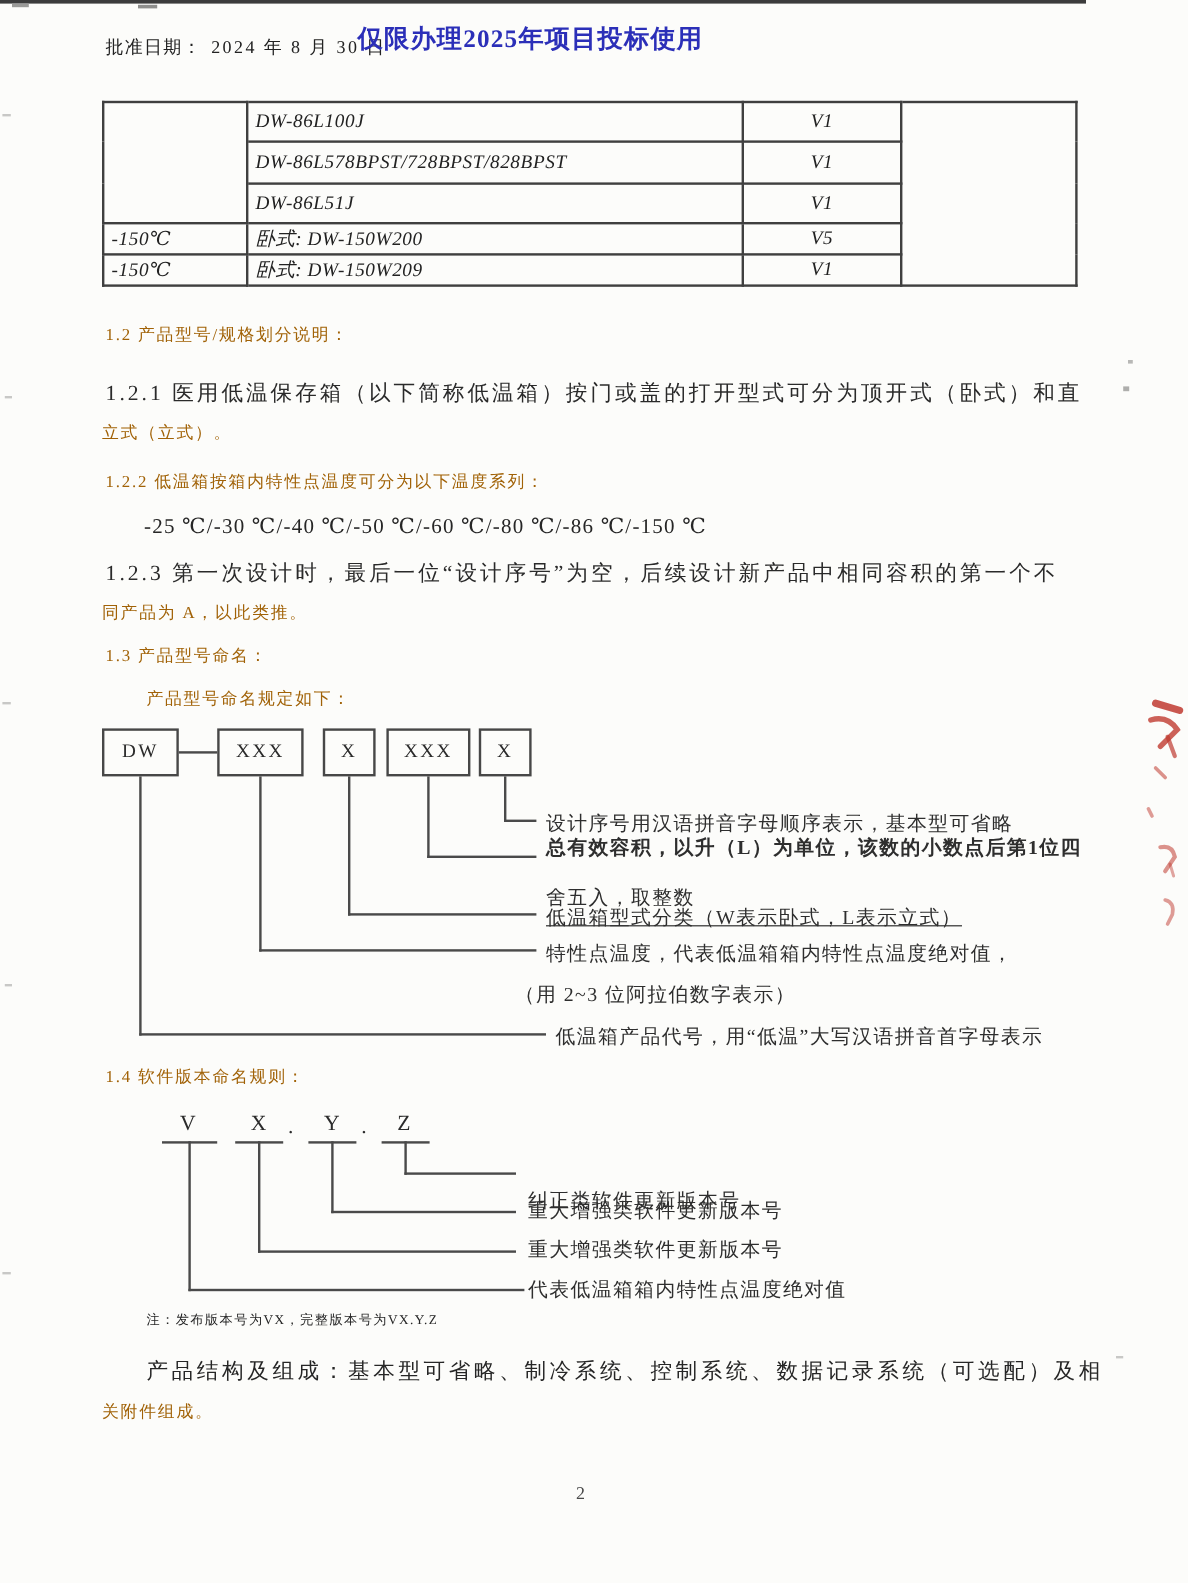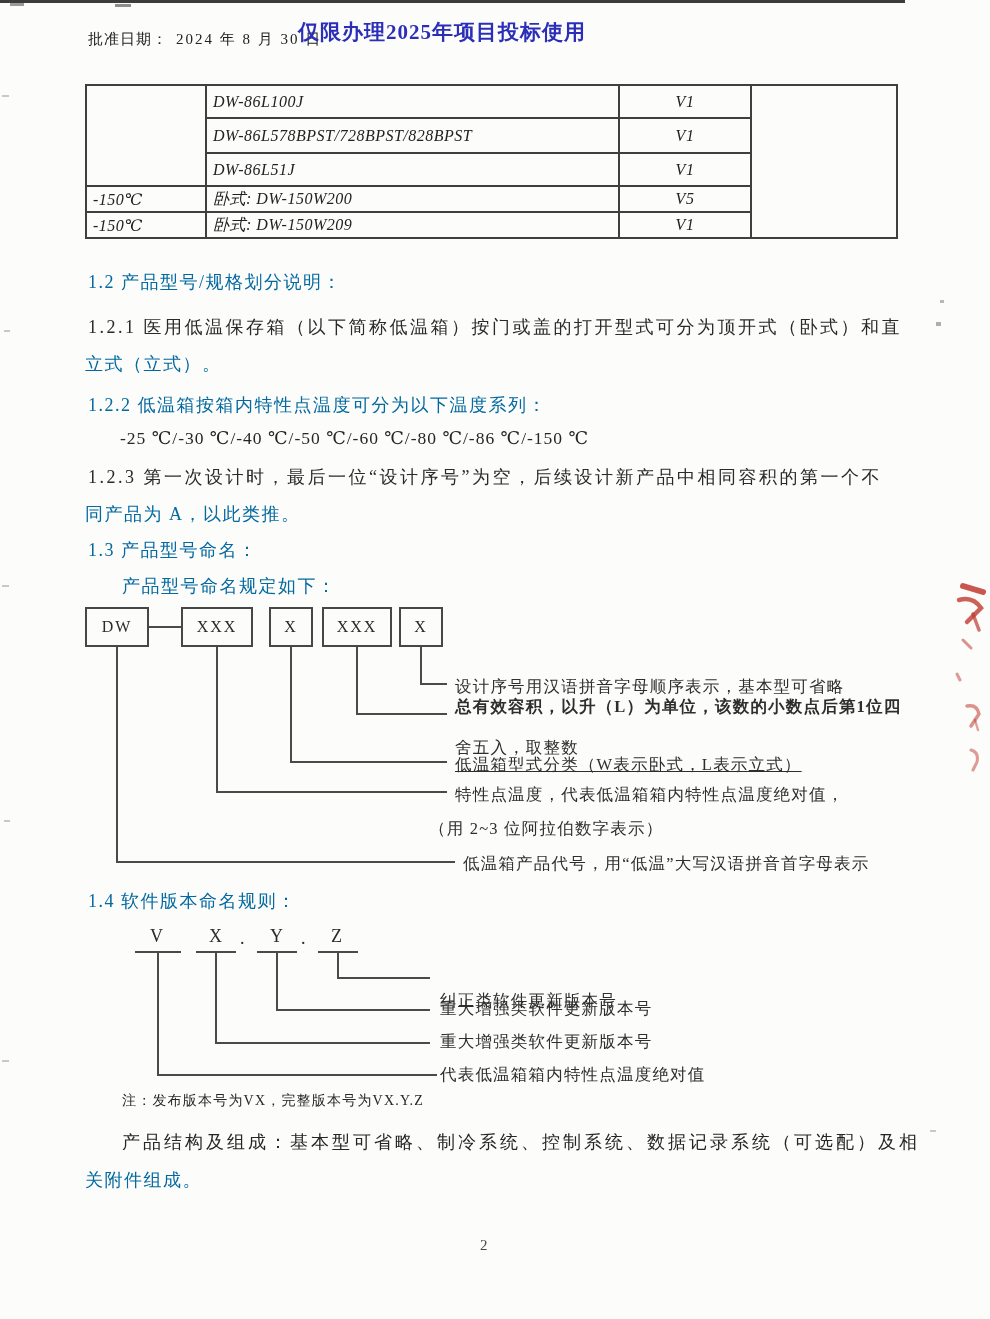--- a/index.html
+++ b/index.html
@@ -6,21 +6,21 @@
   .page{
     position:relative;
     width:990px;height:1319px;
     margin:0 auto;
     background:#fcfcfa;
     overflow:hidden;
     font-family:"Liberation Serif","DejaVu Serif",serif;
     color:#262626;
   }
   .abs{position:absolute;white-space:nowrap;}
-  .cjk{letter-spacing:1.5px;font-size:18px;color:#0369a1;}
+  .cjk{letter-spacing:1.5px;font-size:14px;color:#a16207;}
   .cjk-wide{letter-spacing:2.5px;font-size:18px;color:#2a2a2a;}
   .anno{font-size:16.5px;letter-spacing:1.2px;color:#2e2e2e;}
   .hline{position:absolute;background:#4a4a4a;height:2px;}
   .vline{position:absolute;background:#4a4a4a;width:2px;}
   .speck{position:absolute;background:#c8c8c6;}
   
   .approval{left:88px;top:30px;font-size:15px;letter-spacing:1px;color:#222;}
   .approval .date{margin-left:8px;letter-spacing:2px;}
   .notice{left:298px;top:18px;font-size:21px;font-weight:bold;letter-spacing:1px;}
   .header-rule{left:75px;top:52px;width:905px;height:3px;background:#3c3c3c;}
@@ -155,21 +155,21 @@
   <div class="hline" style="left:337px;top:977px;width:93px;"></div>
   <div class="hline" style="left:276px;top:1009px;width:154px;"></div>
   <div class="hline" style="left:215px;top:1042px;width:215px;"></div>
   <div class="hline" style="left:157px;top:1074px;width:280px;"></div>
 
   <div class="abs anno" style="left:440px;top:990px;">纠正类软件更新版本号</div>
   <div class="abs anno" style="left:440px;top:998px;">重大增强类软件更新版本号</div>
   <div class="abs anno" style="left:440px;top:1031px;">重大增强类软件更新版本号</div>
   <div class="abs anno" style="left:440px;top:1064px;">代表低温箱箱内特性点温度绝对值</div>
 
-  <div class="abs" style="left:122px;top:1092px;font-size:14px;letter-spacing:1.2px;">注：发布版本号为VX，完整版本号为VX.Y.Z</div>
+  <div class="abs" style="left:122px;top:1092px;font-size:11px;letter-spacing:1.2px;">注：发布版本号为VX，完整版本号为VX.Y.Z</div>
   <div class="abs" style="left:122px;top:1130px;font-size:18px;letter-spacing:3px;">产品结构及组成：基本型可省略、制冷系统、控制系统、数据记录系统（可选配）及相</div>
   <div class="abs cjk" style="left:85px;top:1168px;">关附件组成。</div>
 
   <div class="abs pagenum">2</div>
 
   <svg class="stamp" width="57" height="210" viewBox="0 0 57 210">
     <g stroke="#bf3a30" fill="none" stroke-linecap="round">
       <path d="M30 8 L50 14" stroke-width="6" opacity="0.85"></path>
       <path d="M26 22 Q40 18 48 30 L34 44" stroke-width="4.5" opacity="0.8"></path>
       <path d="M40 36 L46 52" stroke-width="3.5" opacity="0.7"></path>

